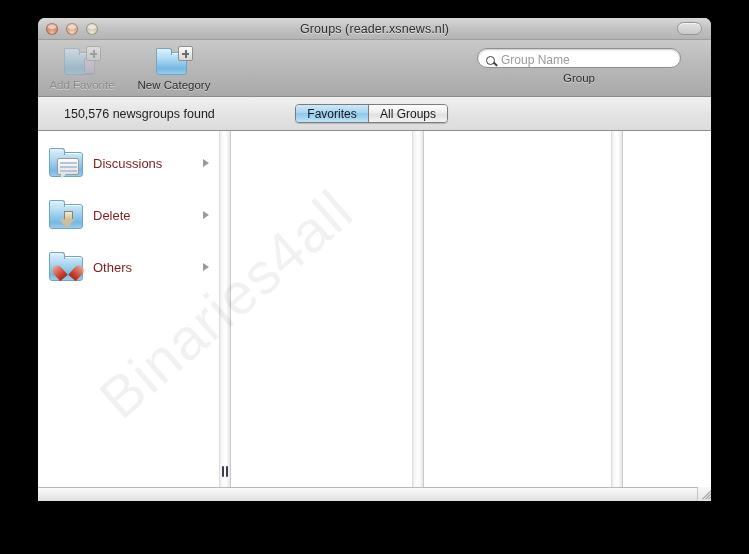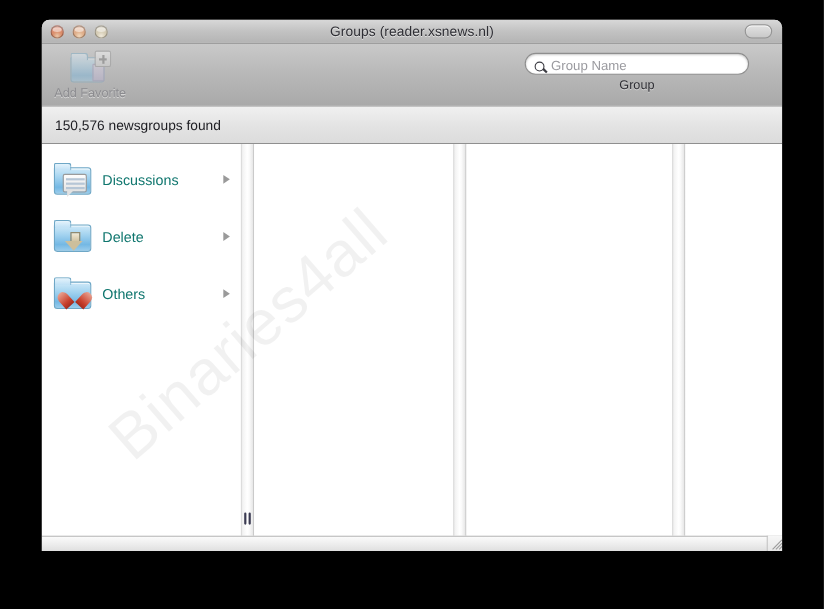--- a/index.html
+++ b/index.html
@@ -235,20 +235,21 @@
     background: linear-gradient(to bottom, #f0f0f0 0%, #e3e3e3 55%, #dcdcdc 100%);
     border-bottom: 1px solid #8f8f8f;
     display: flex;
     align-items: center;
     padding: 0 12px;
     position: relative;
   }
   #count-text {
     font-size: 12.5px;
     color: #1d1d22;
+    margin-left: 14px;
   }
   #segmented {
     position: absolute;
     left: 257px;
     display: flex;
     height: 19px;
     border-radius: 4px;
     overflow: hidden;
     border: 1px solid #7b7b7b;
     box-shadow: 0 1px 1px rgba(0,0,0,0.18);
@@ -325,21 +326,21 @@
   .row {
     height: 52px;
     display: flex;
     align-items: center;
     padding: 0 8px 0 10px;
     gap: 9px;
     position: relative;
   }
   .row-label {
     font-size: 13px;
-    color: #0f766e;
+    color: #7f1d1d;
     flex: 1 1 auto;
   }
   .row-icon {
     width: 36px; height: 30px;
     position: relative;
     flex: 0 0 36px;
   }
   .row-icon .folder {
     width: 34px; height: 25px;
     left: 1px; bottom: 1px;
@@ -485,34 +486,45 @@
       <div class="tb-item disabled">
         <div class="tb-icon">
           <div class="folder"></div>
           <div class="fav-tint"></div>
           <div class="plus-badge"></div>
         </div>
         <div class="tb-label">Add Favorite</div>
       </div>
 
 
+      <div class="tb-item wide">
+        <div class="tb-icon">
+          <div class="folder"></div>
+          <div class="plus-badge"></div>
+        </div>
+        <div class="tb-label">New Category</div>
+      </div>
 
     </div>
 
     <div id="search-area">
       <div id="search-field">
         <div class="mag"></div>
         <div id="search-placeholder">Group Name</div>
       </div>
       <div id="search-label">Group</div>
     </div>
   </div>
 
   <div id="statusbar">
     <div id="count-text">150,576 newsgroups found</div>
+    <div id="segmented">
+      <div class="seg selected">Favorites</div>
+      <div class="seg">All Groups</div>
+    </div>
   </div>
 
   <div id="content">
 
     <div class="column" id="col-sidebar">
       <div class="row">
         <div class="row-icon">
           <div class="folder"></div>
           <div class="ov-chat"></div>
         </div>

